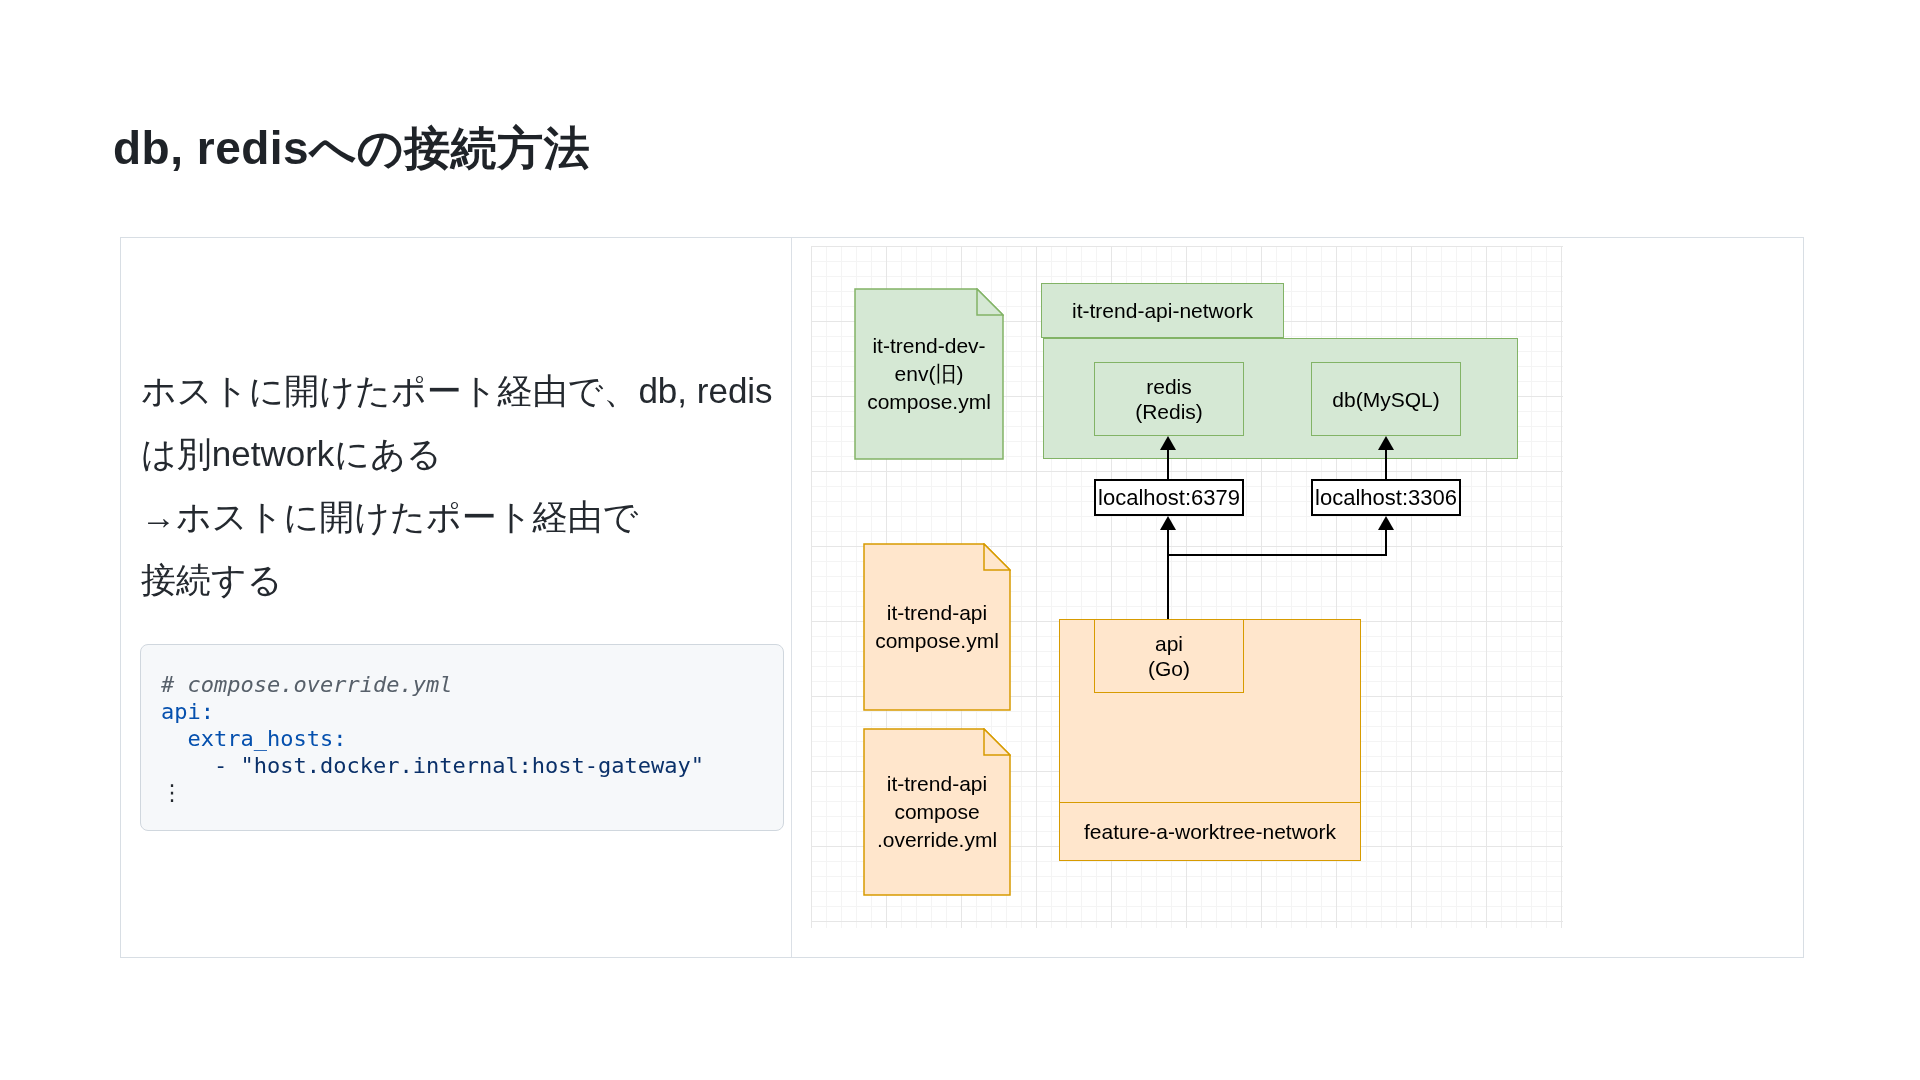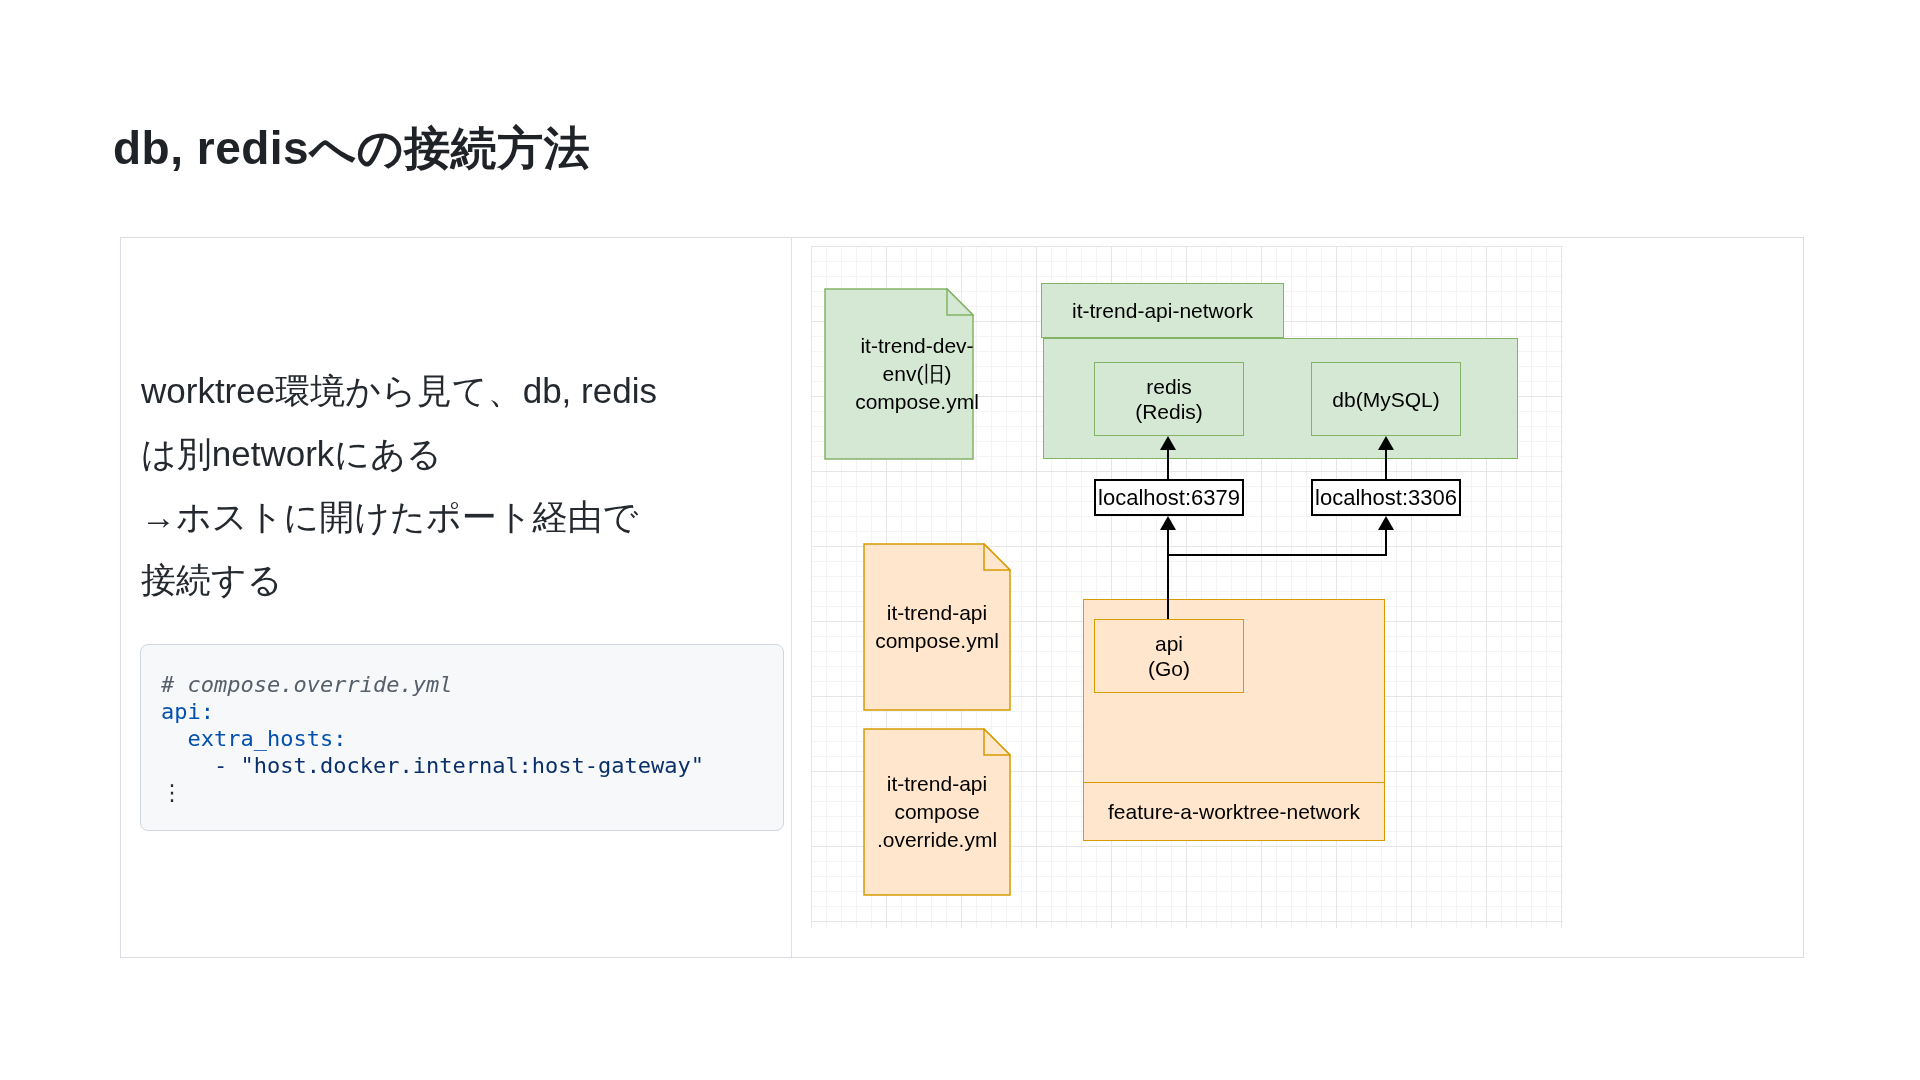--- a/index.html
+++ b/index.html
@@ -44,33 +44,33 @@
   .green-box{background:var(--green-fill,#d5e8d4);border:1.5px solid var(--green-stroke,#82b366);box-sizing:border-box;}
   .orange-box{background:var(--orange-fill,#ffe6cc);border:1.5px solid var(--orange-stroke,#d79b00);box-sizing:border-box;}
 
   #net-title-box{left:920px;top:45px;width:243px;height:55px;display:flex;align-items:center;justify-content:center;}
   #green-container{left:922px;top:100px;width:475px;height:121px;}
   #node-redis{left:973px;top:124px;width:150px;height:74px;display:flex;flex-direction:column;align-items:center;justify-content:center;}
   #node-db{left:1190px;top:124px;width:150px;height:74px;display:flex;flex-direction:row;align-items:center;justify-content:center;}
   #node-api{left:973px;top:381px;width:150px;height:74px;display:flex;flex-direction:column;align-items:center;justify-content:center;z-index:3;}
   .node-line{font-size:21px;line-height:25px;color:#000;}
 
-  #orange-container{left:938px;top:361px;width:302px;height:242px;margin-left:24px;}
+  #orange-container{left:938px;top:381px;width:302px;height:242px;}
   #orange-container .net-label-strip{position:absolute;left:0;right:0;bottom:0;height:57px;
     border-top:1.5px solid var(--orange-stroke,#d79b00);display:flex;align-items:center;justify-content:center;}
 
   
   .note{position:absolute;}
   .note svg{position:absolute;left:0;top:0;}
   .note .note-text{position:absolute;left:0;top:0;width:100%;height:100%;
     display:flex;flex-direction:column;align-items:center;justify-content:center;}
   .note .note-text div{font-size:21px;line-height:28px;color:#000;text-align:center;}
   .note-body-green{fill:var(--green-fill,#d5e8d4);stroke:var(--green-stroke,#82b366);stroke-width:1.5;}
   .note-body-orange{fill:var(--orange-fill,#ffe6cc);stroke:var(--orange-stroke,#d79b00);stroke-width:1.5;}
-  #note-dev-env{left:703px;top:50px;width:150px;height:172px;padding-left:36px;}
+  #note-dev-env{left:733px;top:50px;width:150px;height:172px;}
   #note-compose{left:742px;top:305px;width:148px;height:168px;}
   #note-override{left:742px;top:490px;width:148px;height:168px;}
 
   
   .port-box{position:absolute;width:150px;height:37px;background:#fff;border:2px solid #000;box-sizing:border-box;
     display:flex;align-items:center;justify-content:center;font-size:22px;color:#000;z-index:4;}
   #port-redis{left:973px;top:241px;}
   #port-db{left:1190px;top:241px;}
 
   
@@ -83,21 +83,21 @@
 <body>
 
 <div id="page">
 
   <div id="slide-title">db, redisへの接続方法</div>
 
   <div id="panel">
     <div id="panel-divider"></div>
 
     <div id="left-paragraph">
-      <div>worktree環境から見て、db, redis</div>
+      <div>ホストに開けたポート経由で、db, redis</div>
       <div>は別networkにある</div>
       <div>→ホストに開けたポート経由で</div>
       <div>接続する</div>
     </div>
 
     <div id="code-block">
       <div class="code-line"><span class="tok-comment"># compose.override.yml</span></div>
       <div class="code-line"><span class="tok-key">api:</span></div>
       <div class="code-line"><span class="tok-plain">  </span><span class="tok-key">extra_hosts:</span></div>
       <div class="code-line"><span class="tok-plain">    </span><span class="tok-str">- "host.docker.internal:host-gateway"</span></div>

